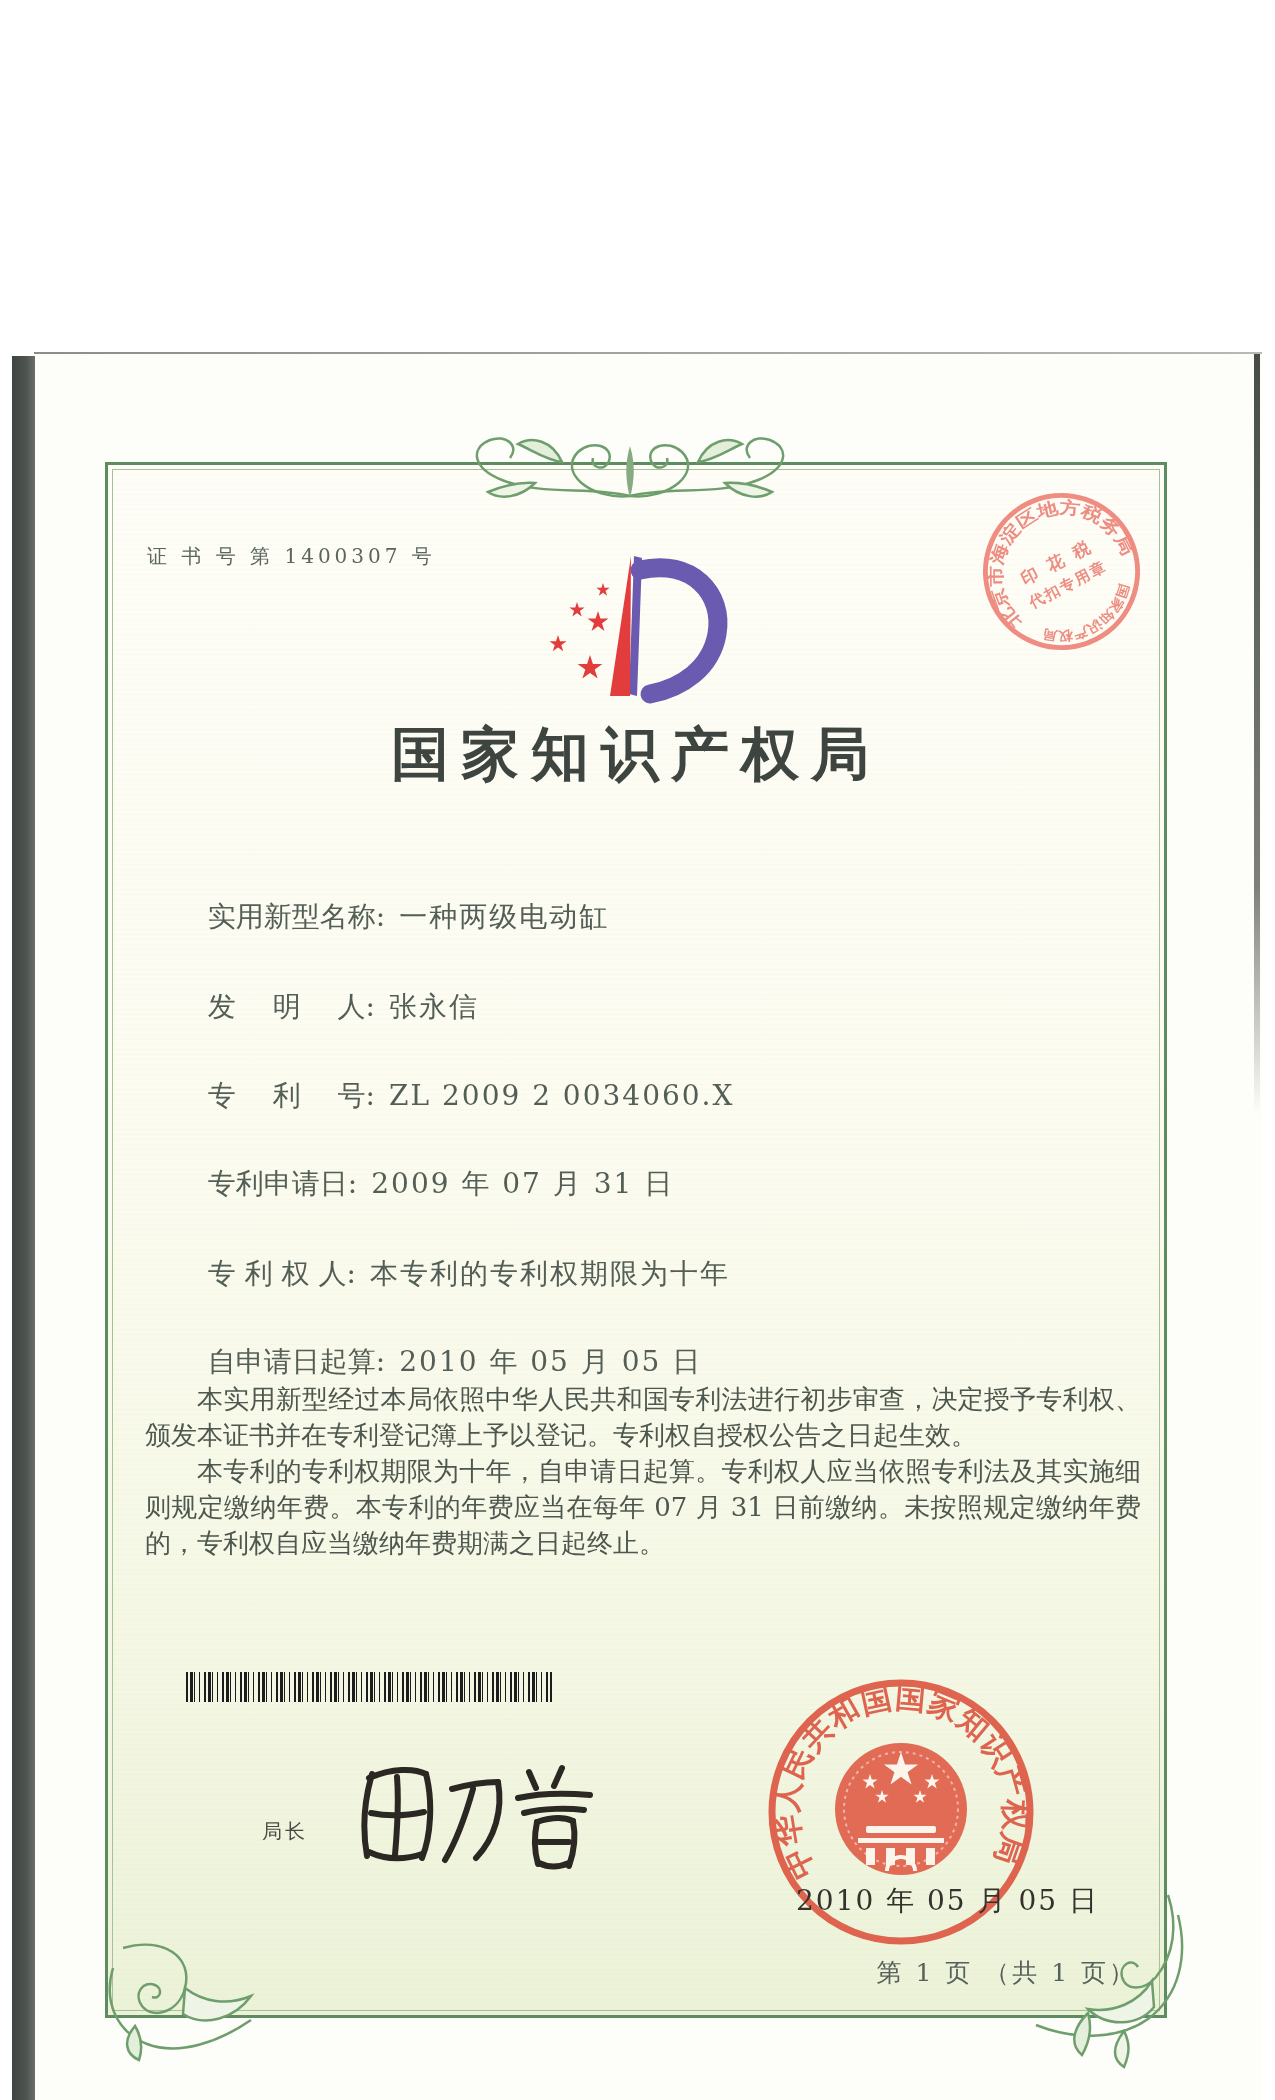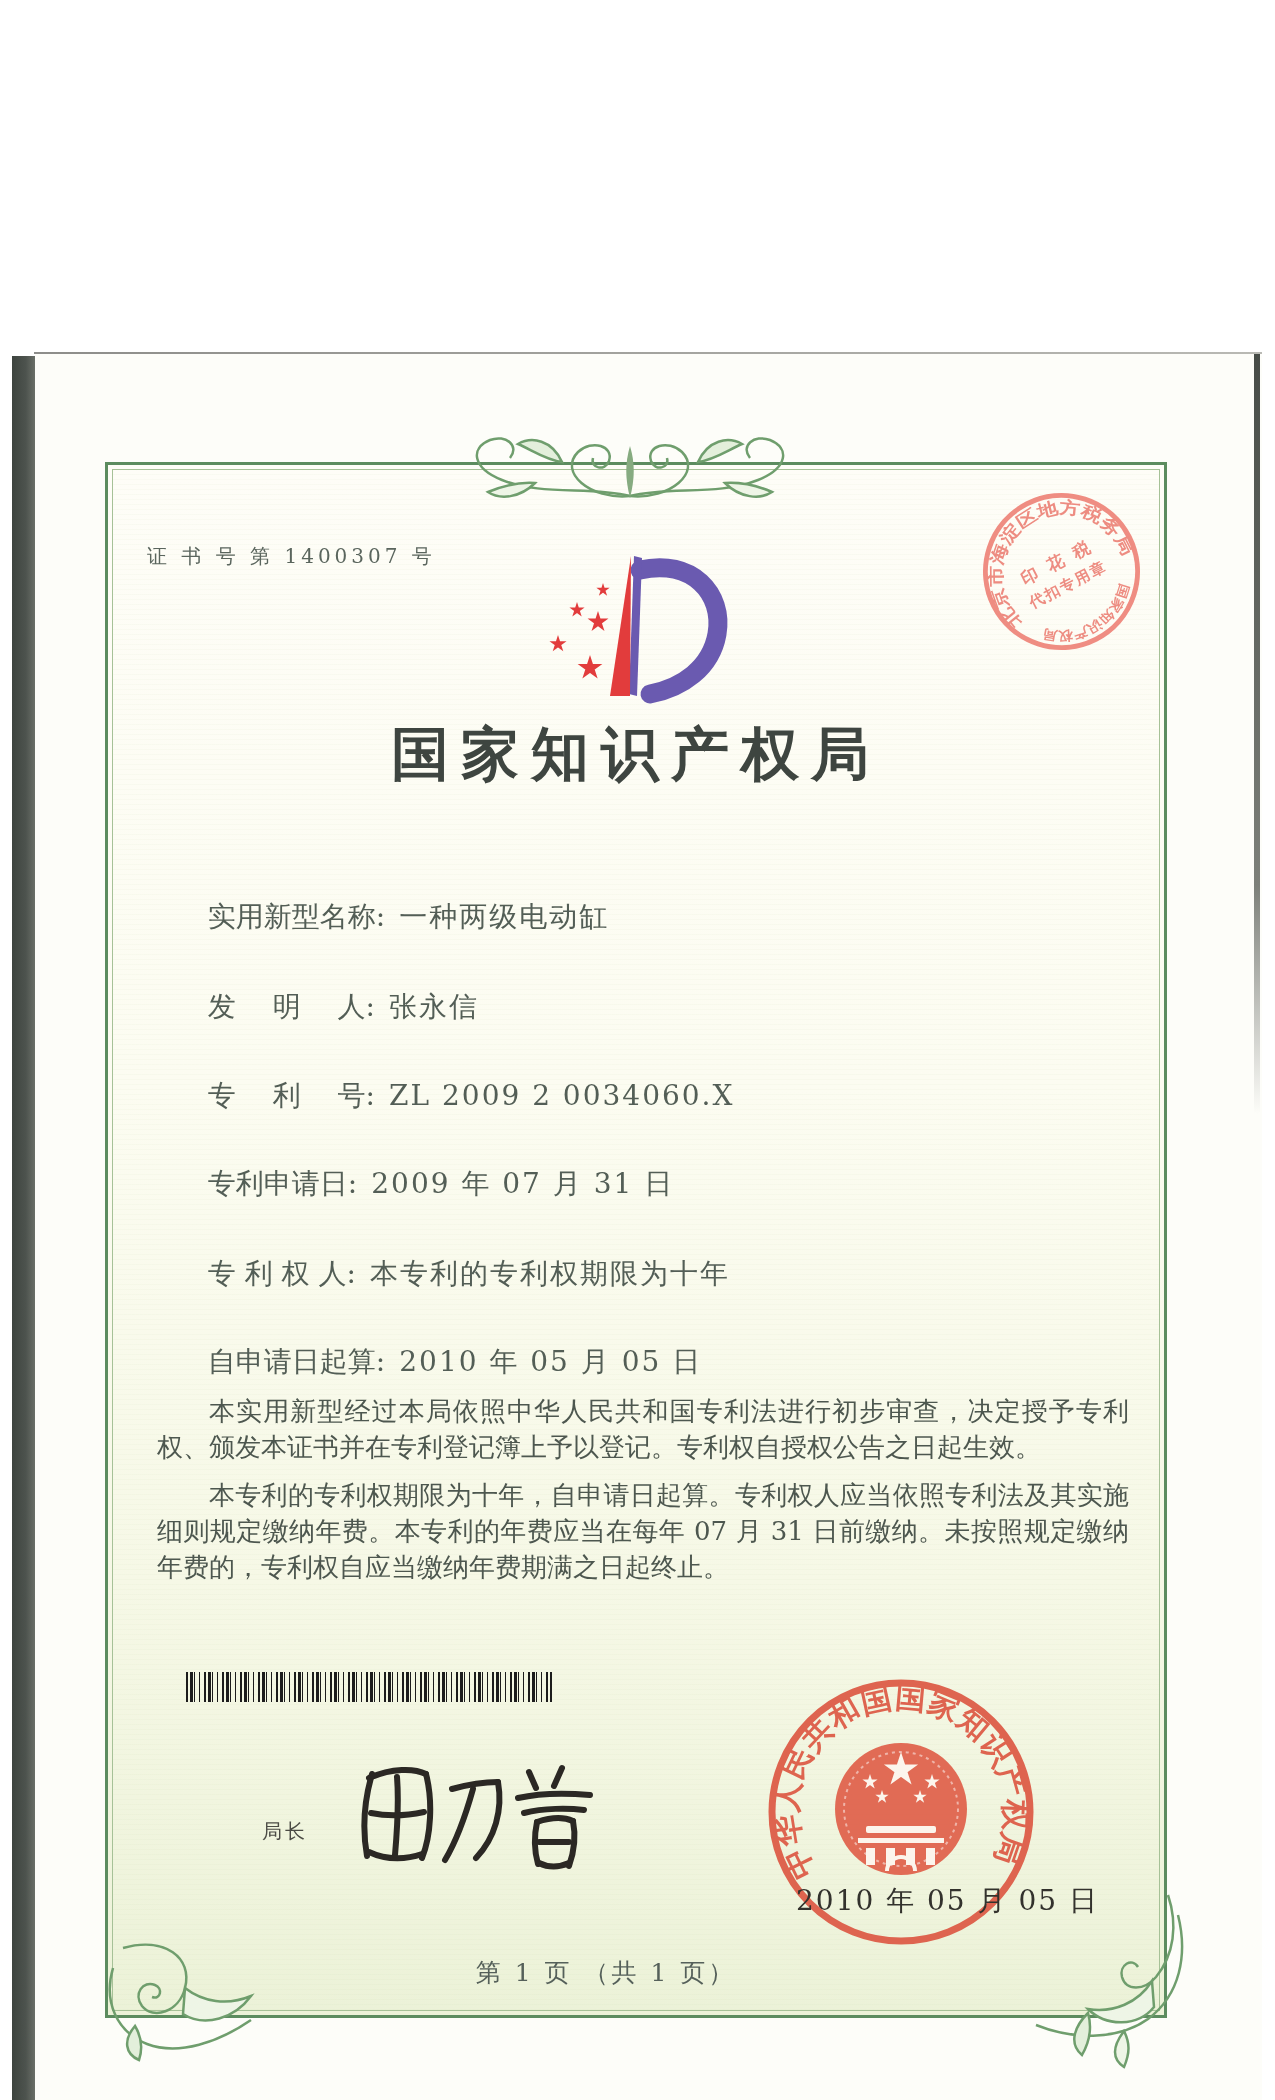--- a/index.html
+++ b/index.html
@@ -27,28 +27,28 @@
   
   .cert-number{position:absolute;left:147px;top:543px;font-size:20px;letter-spacing:4px;
     color:#5a655d;z-index:3;}
   .title{position:absolute;left:105px;top:716px;width:1062px;text-align:center;
     font-size:58px;font-weight:600;letter-spacing:12px;color:#3e4540;z-index:3;}
   .field{position:absolute;left:190px;font-size:28px;color:#535e56;z-index:3;white-space:pre;}
   .field .lab{white-space:pre;}
   .field .val{margin-left:14px;letter-spacing:2px;}
   .bodytext{position:absolute;left:145px;top:1381px;width:996px;font-size:26px;line-height:36px;
     text-align:justify;color:#4d574f;z-index:3;}
-  .bodytext p{margin:12px;text-indent:2em;}
+  .bodytext p{margin:0;text-indent:2em;}
   .barcode{position:absolute;left:186px;top:1672px;width:366px;height:30px;z-index:3;
     background:repeating-linear-gradient(90deg,#1c1c1c 0 2px,rgba(0,0,0,0) 2px 4px,#1c1c1c 4px 7px,
       rgba(0,0,0,0) 7px 8px,#1c1c1c 8px 9px,rgba(0,0,0,0) 9px 13px,#1c1c1c 13px 14px,rgba(0,0,0,0) 14px 18px);}
   .commissioner{position:absolute;left:262px;top:1818px;font-size:20px;letter-spacing:3px;
     color:#4b4b45;z-index:3;}
   .sig{position:absolute;left:352px;top:1756px;z-index:3;}
-  .footer{position:absolute;left:75px;top:1956px;width:1062px;text-align:center;font-size:25px;
+  .footer{position:absolute;left:75px;top:1956px;width:1062px;text-align:right;font-size:25px;
     letter-spacing:3px;color:#55605a;z-index:3;}
   .office-seal{position:absolute;left:764px;top:1675px;z-index:4;opacity:.93;}
   .seal-date{position:absolute;left:796px;top:1882px;font-size:28px;letter-spacing:2px;
     color:#33322d;z-index:5;}
   .tax-stamp{position:absolute;left:979px;top:489px;z-index:4;opacity:.9;}
   .logo{position:absolute;left:540px;top:546px;z-index:3;}
 </style>
 </head>
 <body>
 

